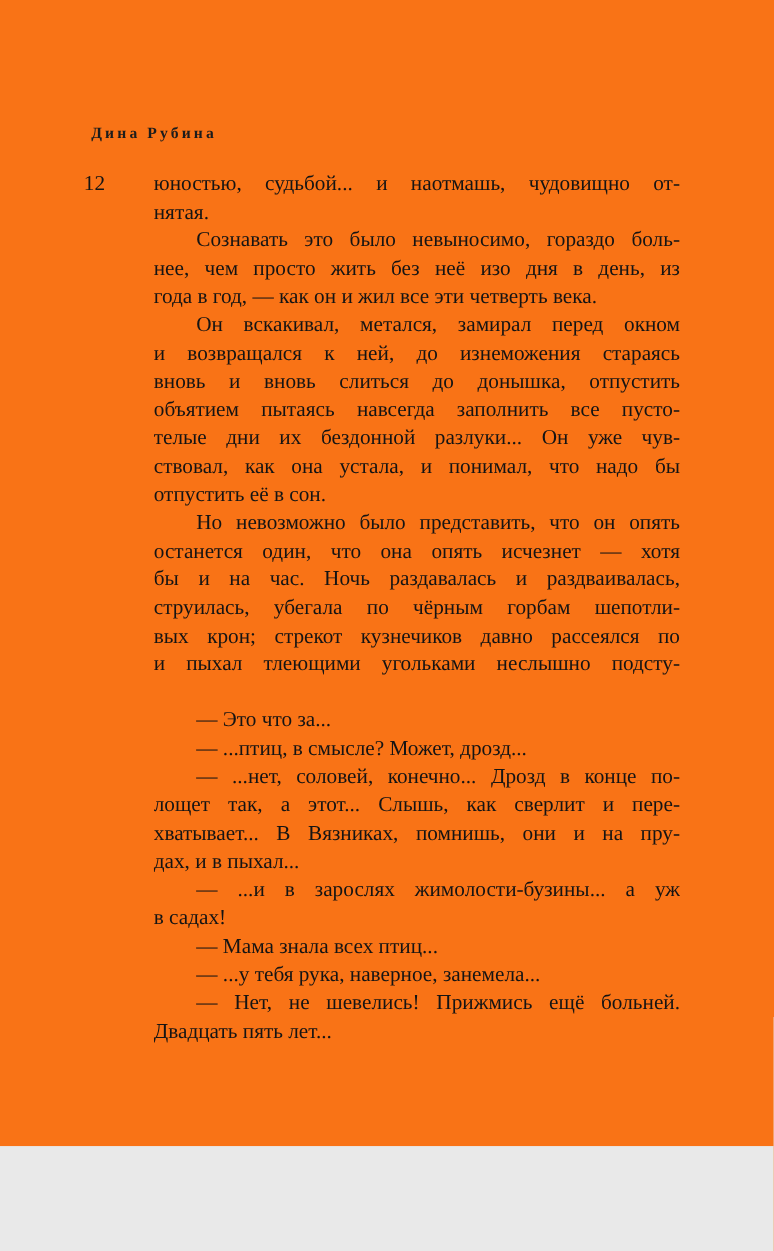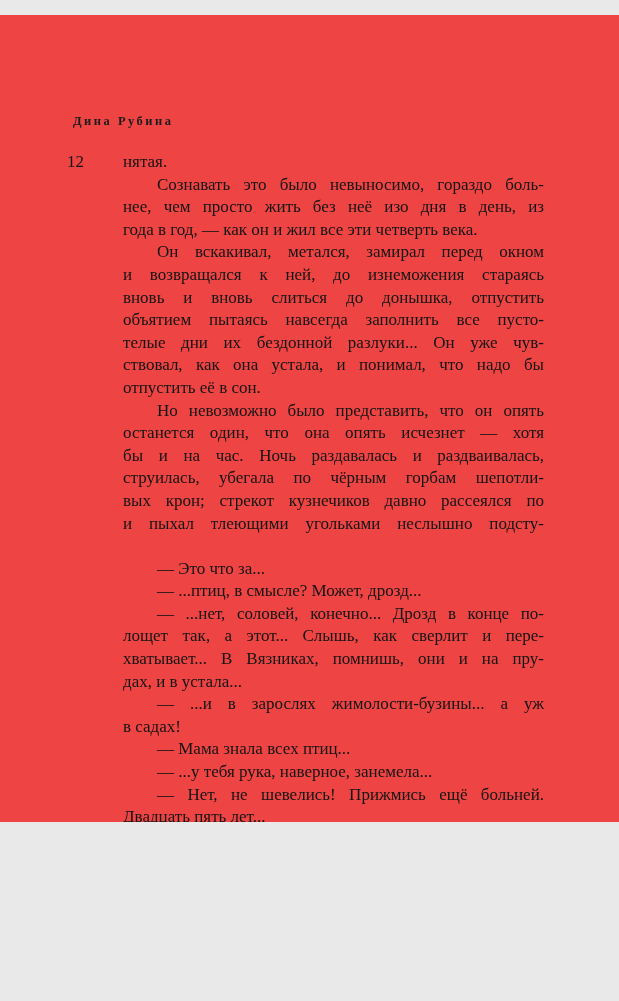--- a/index.html
+++ b/index.html
@@ -3,23 +3,23 @@
 <meta charset="utf-8">
 <style>
   html, body {
     margin: 0;
     padding: 0;
     background: #e9e9e9;
   }
   .page {
     position: relative;
     width: 619px;
-    height: 807px;
-    margin: 15px auto;
-    background: #ef4444;
+    height: 917px;
+    margin: 0 auto;
+    background: #f97316;
     font-family: "Liberation Serif", "DejaVu Serif", serif;
     overflow: hidden;
   }
   .running-header {
     position: absolute;
     left: 73px;
     top: 99px;
     font-size: 12.5px;
     font-weight: 600;
     letter-spacing: 2.5px;
@@ -59,20 +59,21 @@
     
   }
 </style>
 </head>
 <body>
 
 <div class="page">
   <div class="running-header">Дина Рубина</div>
   <div class="page-number">12</div>
   <div class="text-column">
+      <div class="line just">юностью, судьбой... и наотмашь, чудовищно от-</div>
       <div class="line">нятая.</div>
       <div class="line just ind">Сознавать это было невыносимо, гораздо боль-</div>
       <div class="line just">нее, чем просто жить без неё изо дня в день, из</div>
       <div class="line">года в год, — как он и жил все эти четверть века.</div>
       <div class="line just ind">Он вскакивал, метался, замирал перед окном</div>
       <div class="line just">и возвращался к ней, до изнеможения стараясь</div>
       <div class="line just">вновь и вновь слиться до донышка, отпустить</div>
       <div class="line just">объятием пытаясь навсегда заполнить все пусто-</div>
       <div class="line just">телые дни их бездонной разлуки... Он уже чув-</div>
       <div class="line just">ствовал, как она устала, и понимал, что надо бы</div>
@@ -82,21 +83,21 @@
       <div class="line just">бы и на час. Ночь раздавалась и раздваивалась,</div>
       <div class="line just">струилась, убегала по чёрным горбам шепотли-</div>
       <div class="line just">вых крон; стрекот кузнечиков давно рассеялся по</div>
       <div class="line just">и пыхал тлеющими угольками неслышно подсту-</div>
       <div class="line gap"></div>
       <div class="line ind">— Это что за...</div>
       <div class="line ind">— ...птиц, в смысле? Может, дрозд...</div>
       <div class="line just ind">— ...нет, соловей, конечно... Дрозд в конце по-</div>
       <div class="line just">лощет так, а этот... Слышь, как сверлит и пере-</div>
       <div class="line just">хватывает... В Вязниках, помнишь, они и на пру-</div>
-      <div class="line">дах, и в устала...</div>
+      <div class="line">дах, и в пыхал...</div>
       <div class="line just ind">— ...и в зарослях жимолости-бузины... а уж</div>
       <div class="line">в садах!</div>
       <div class="line ind">— Мама знала всех птиц...</div>
       <div class="line ind">— ...у тебя рука, наверное, занемела...</div>
       <div class="line just ind">— Нет, не шевелись! Прижмись ещё больней.</div>
       <div class="line">Двадцать пять лет...</div>
     </div>
 </div>
 
 </body></html>

